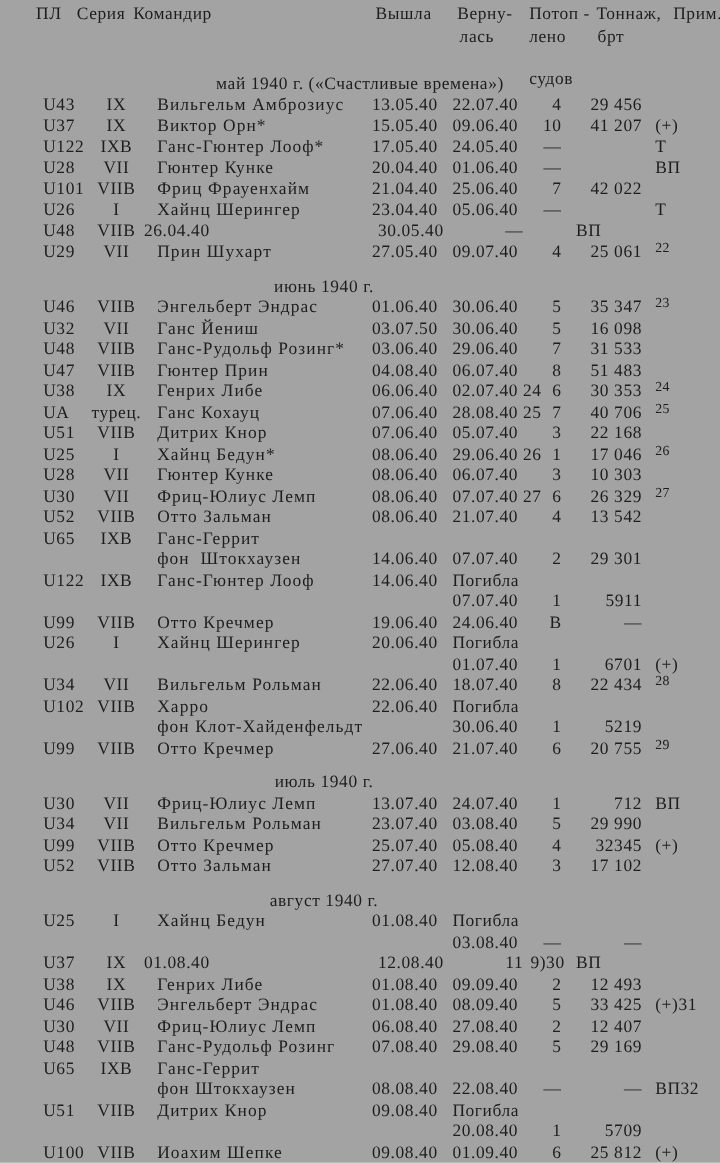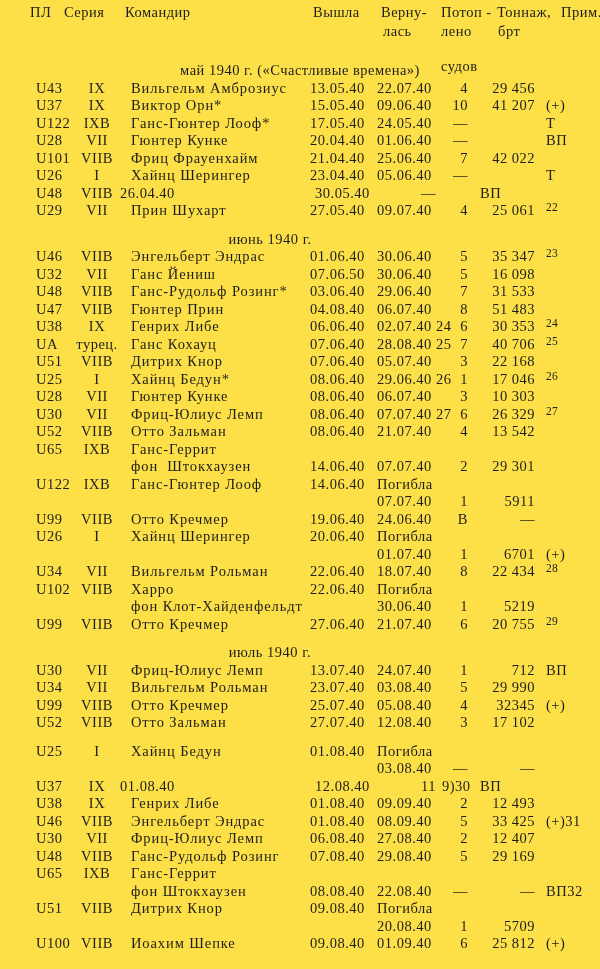--- a/index.html
+++ b/index.html
@@ -1,34 +1,34 @@
 <!DOCTYPE html>
 <html><head>
 <meta charset="utf-8">
 <style>
   html, body { margin: 0; padding: 0; background: #e8e8e4; }
   .page {
     position: relative;
     width: 600px;
     height: 969px;
     margin: 0 auto;
-    background: #fde047;
+    background: #a3a3a3;
     color: #1d1d1d;
     font-family: "Liberation Serif", "DejaVu Serif", serif;
     font-size: 14.5px;
     line-height: 17.5px;
     letter-spacing: 0.5px;
     overflow: hidden;
   }
   
   .thead { position: relative; height: 59px; margin-top: 3px; }
   .h { position: absolute; white-space: pre; }
   .h-pl   { left: 30px;  top: 1px; }
   .h-ser  { left: 64px;  top: 1px; }
-  .h-cdr  { left: 125px; top: 1px; }
+  .h-cdr  { left: 111px; top: 1px; }
   .h-out  { left: 313px; top: 1px; }
   .h-ret1 { left: 381px; top: 1px; }
   .h-ret2 { left: 383px; top: 20px; }
   .h-snk1 { left: 441px; top: 1px; }
   .h-snk2 { left: 441px; top: 20px; }
   .h-snk3 { left: 441px; top: 55px; }
   .h-ton1 { left: 497px; top: 1px; }
   .h-ton2 { left: 498px; top: 20px; }
   .h-note { left: 561px; top: 1px; }
   
@@ -177,21 +177,21 @@
     <span class="c c-ret">30.06.40</span>
     <span class="c c-snk">5</span>
     <span class="c c-ton">35 347</span>
     <span class="c c-note"><span class="sup">23</span></span>
   </div>
 
   <div class="row">
     <span class="c c-pl">U32</span>
     <span class="c c-ser">VII</span>
     <span class="c c-cdr">Ганс Йениш</span>
-    <span class="c c-out">07.06.50</span>
+    <span class="c c-out">03.07.50</span>
     <span class="c c-ret">30.06.40</span>
     <span class="c c-snk">5</span>
     <span class="c c-ton">16 098</span>
     <span class="c c-note"></span>
   </div>
 
   <div class="row">
     <span class="c c-pl">U48</span>
     <span class="c c-ser">VIIB</span>
     <span class="c c-cdr">Ганс-Рудольф Розинг*</span>
@@ -456,20 +456,21 @@
     <span class="c c-out">27.07.40</span>
     <span class="c c-ret">12.08.40</span>
     <span class="c c-snk">3</span>
     <span class="c c-ton">17 102</span>
     <span class="c c-note"></span>
   </div>
 </div>
   </section>
 
   <section class="sec">
+    <div class="sec-title narrow">август 1940 г.</div>
     <div class="rows">
   <div class="row">
     <span class="c c-pl">U25</span>
     <span class="c c-ser">I</span>
     <span class="c c-cdr">Хайнц Бедун</span>
     <span class="c c-out">01.08.40</span>
     <span class="c c-ret">Погибла</span>
     <span class="c c-snk"></span>
     <span class="c c-ton"></span>
     <span class="c c-note"></span>

